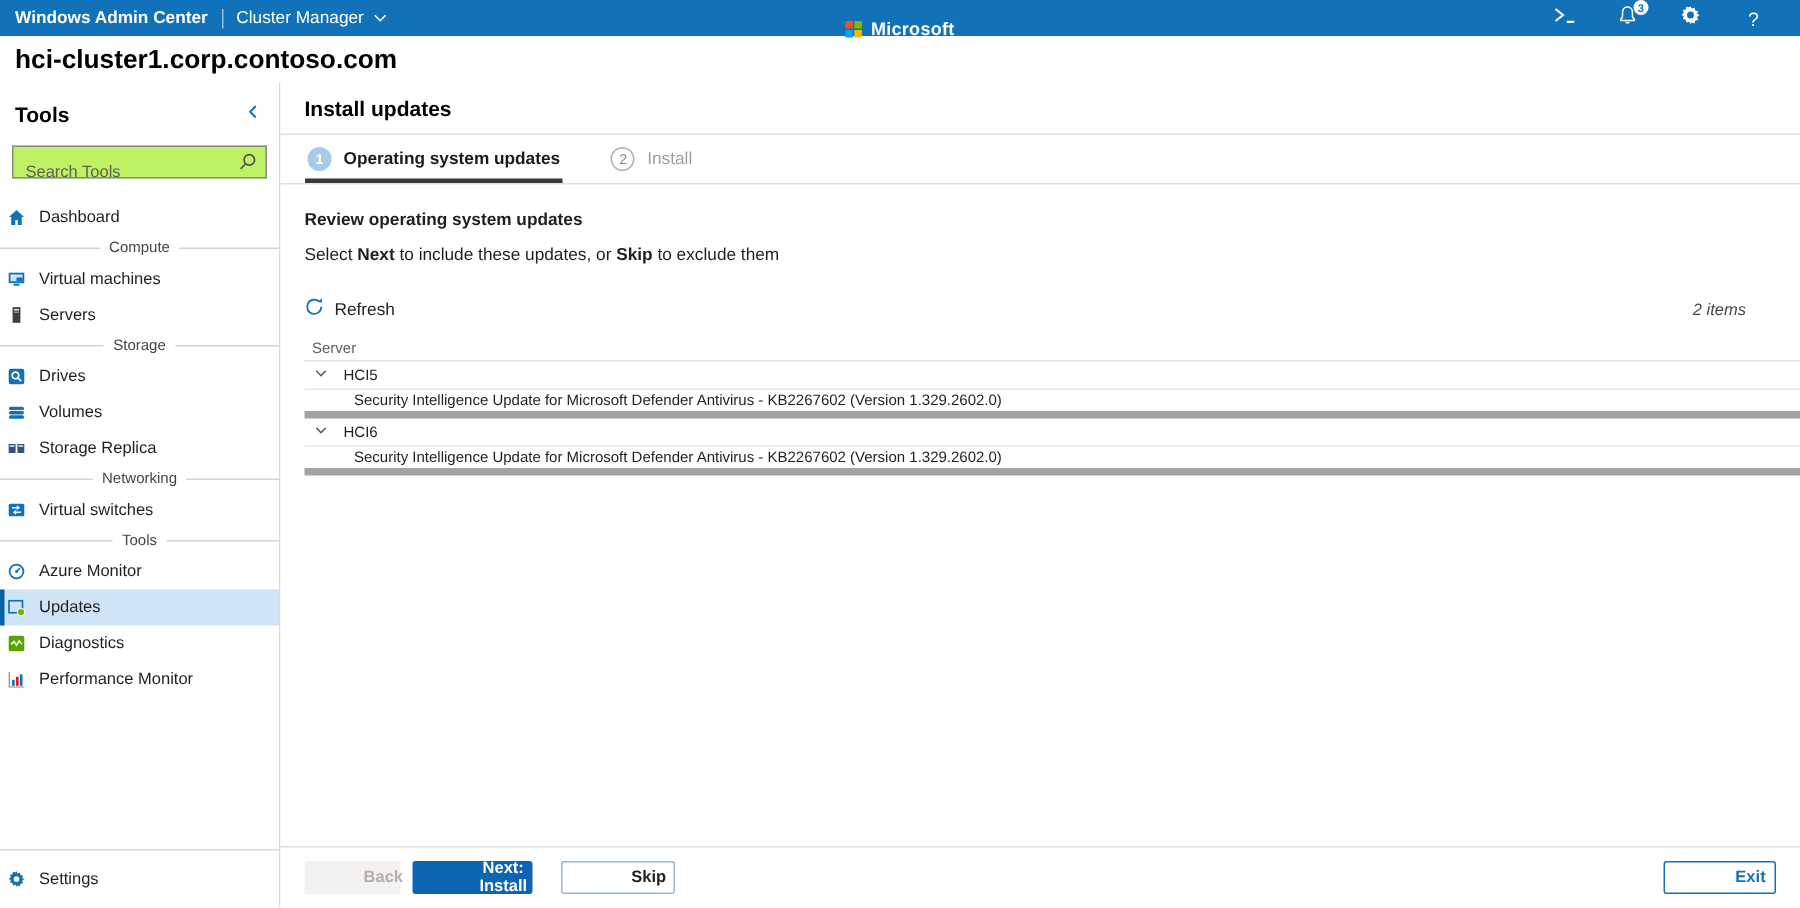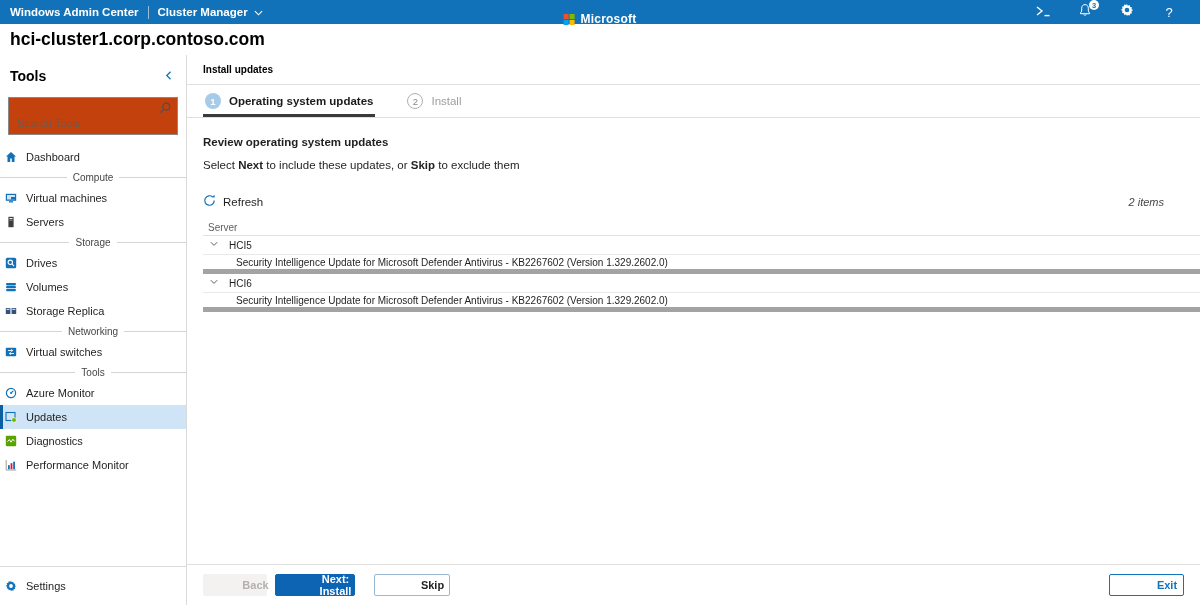--- a/index.html
+++ b/index.html
@@ -3,21 +3,21 @@
 <meta charset="utf-8">
 <style>
   * { margin:0; padding:0; box-sizing:border-box; }
   html,body { width:1200px; height:605px; font-family:"Liberation Sans", sans-serif; background:#fff; overflow:hidden; }
 
   
   .topbar { height:24px; background:#1272b9; display:flex; align-items:center; position:relative; color:#fff; }
   .topbar-left { display:flex; align-items:center; gap:9px; padding-left:10px; }
   .tb-title { font-size:11.5px; font-weight:bold; cursor:default; }
   .tb-sep { width:1px; height:13px; background:rgba(255,255,255,.55); }
-  .tb-solution { display:flex; align-items:center; gap:6px; font-size:11.5px; font-weight:bold; cursor:pointer; }
+  .tb-solution { display:flex; align-items:center; gap:6px; font-size:11.5px; font-weight:normal; cursor:pointer; }
   .topbar-center { position:absolute; left:50%; top:0; height:38px; transform:translateX(-50%); display:flex; align-items:center; gap:6px; }
   .ms-logo { display:grid; grid-template-columns:5px 5px; grid-template-rows:5px 5px; gap:1px; }
   .ms-logo span { display:block; }
   .ms-sq-red   { background:#f25022; }
   .ms-sq-green { background:#7fba00; }
   .ms-sq-blue  { background:#00a4ef; }
   .ms-sq-yellow{ background:#ffb900; }
   .ms-brand { font-size:12px; font-weight:bold; letter-spacing:.2px; }
   .topbar-right { margin-left:auto; display:flex; align-items:center; gap:24px; padding-right:22px; }
   .tb-iconbtn { position:relative; display:flex; align-items:center; justify-content:center; width:18px; height:18px; cursor:pointer; }
@@ -30,36 +30,36 @@
 
   
   .content { display:flex; height:550px; }
 
   
   .sidebar { width:187px; border-right:1px solid #dcdad8; display:flex; flex-direction:column; background:#fff; }
   .sidebar-header { display:flex; align-items:center; justify-content:space-between; padding:12px 12px 6px 10px; }
   .sidebar-header .sb-title { font-size:14px; font-weight:bold; color:#000; }
   .sb-collapse { cursor:pointer; display:flex; }
   .sb-search { margin:6px 8px 6px 8px; position:relative; }
-  .sb-search input { width:100%; height:38px; border:1px solid #8a8886; background:#c2410c; font-size:11px; padding:13px 24px 0 8px; color:#201f1e; font-family:"Liberation Sans", sans-serif; outline:none; }
+  .sb-search input { width:100%; height:22px; border:1px solid #8a8886; background:#bef264; font-size:11px; padding:13px 24px 0 8px; color:#201f1e; font-family:"Liberation Sans", sans-serif; outline:none; }
   .sb-search input::placeholder { color:#605e5c; }
   .sb-search .search-ic { position:absolute; right:6px; top:4px; cursor:pointer; }
   .sidebar-nav { flex:1; overflow:hidden; padding-top:4px; }
   .nav-item { height:24px; display:flex; align-items:center; gap:9px; padding-left:2px; font-size:11px; color:#201f1e; cursor:pointer; border-left:3px solid transparent; }
   .nav-item.selected { background:#cfe4f6; border-left:3px solid #0b5fa3; }
   .nav-item .ni-icon { width:12px; height:12px; display:flex; flex:0 0 12px; }
   .nav-divider { height:17px; display:flex; align-items:center; gap:6px; }
   .nav-divider .line { flex:1; height:1px; background:#d6d4d2; }
   .nav-divider .dv-label { font-size:10px; color:#484644; }
   .sidebar-footer { border-top:1px solid #dcdad8; padding:7px 0; }
 
   
   .main { flex:1; display:flex; flex-direction:column; background:#fff; min-width:0; }
   .main-header { padding:9px 0 9px 16px; border-bottom:1px solid #e1dfdd; }
-  .main-header h2 { font-size:10px; font-weight:bold; color:#000; }
+  .main-header h2 { font-size:14px; font-weight:bold; color:#000; }
 
   .steps { display:flex; align-items:stretch; border-bottom:1px solid #e1dfdd; padding-left:16px; }
   .step { display:flex; align-items:center; gap:8px; padding:8px 2px; margin-right:30px; cursor:pointer; }
   .step.active { box-shadow: inset 0 -3px 0 #3b3a39; }
   .step-circle { width:16px; height:16px; border-radius:50%; display:flex; align-items:center; justify-content:center; font-size:9.5px; }
   .step.active .step-circle { background:#a6cbe9; color:#fff; font-weight:bold; }
   .step.inactive .step-circle { background:#fff; border:1px solid #b3b0ad; color:#8a8886; }
   .step-label { font-size:11.5px; }
   .step.active .step-label { font-weight:bold; color:#1a1a1a; }
   .step.inactive .step-label { color:#a19f9d; }

